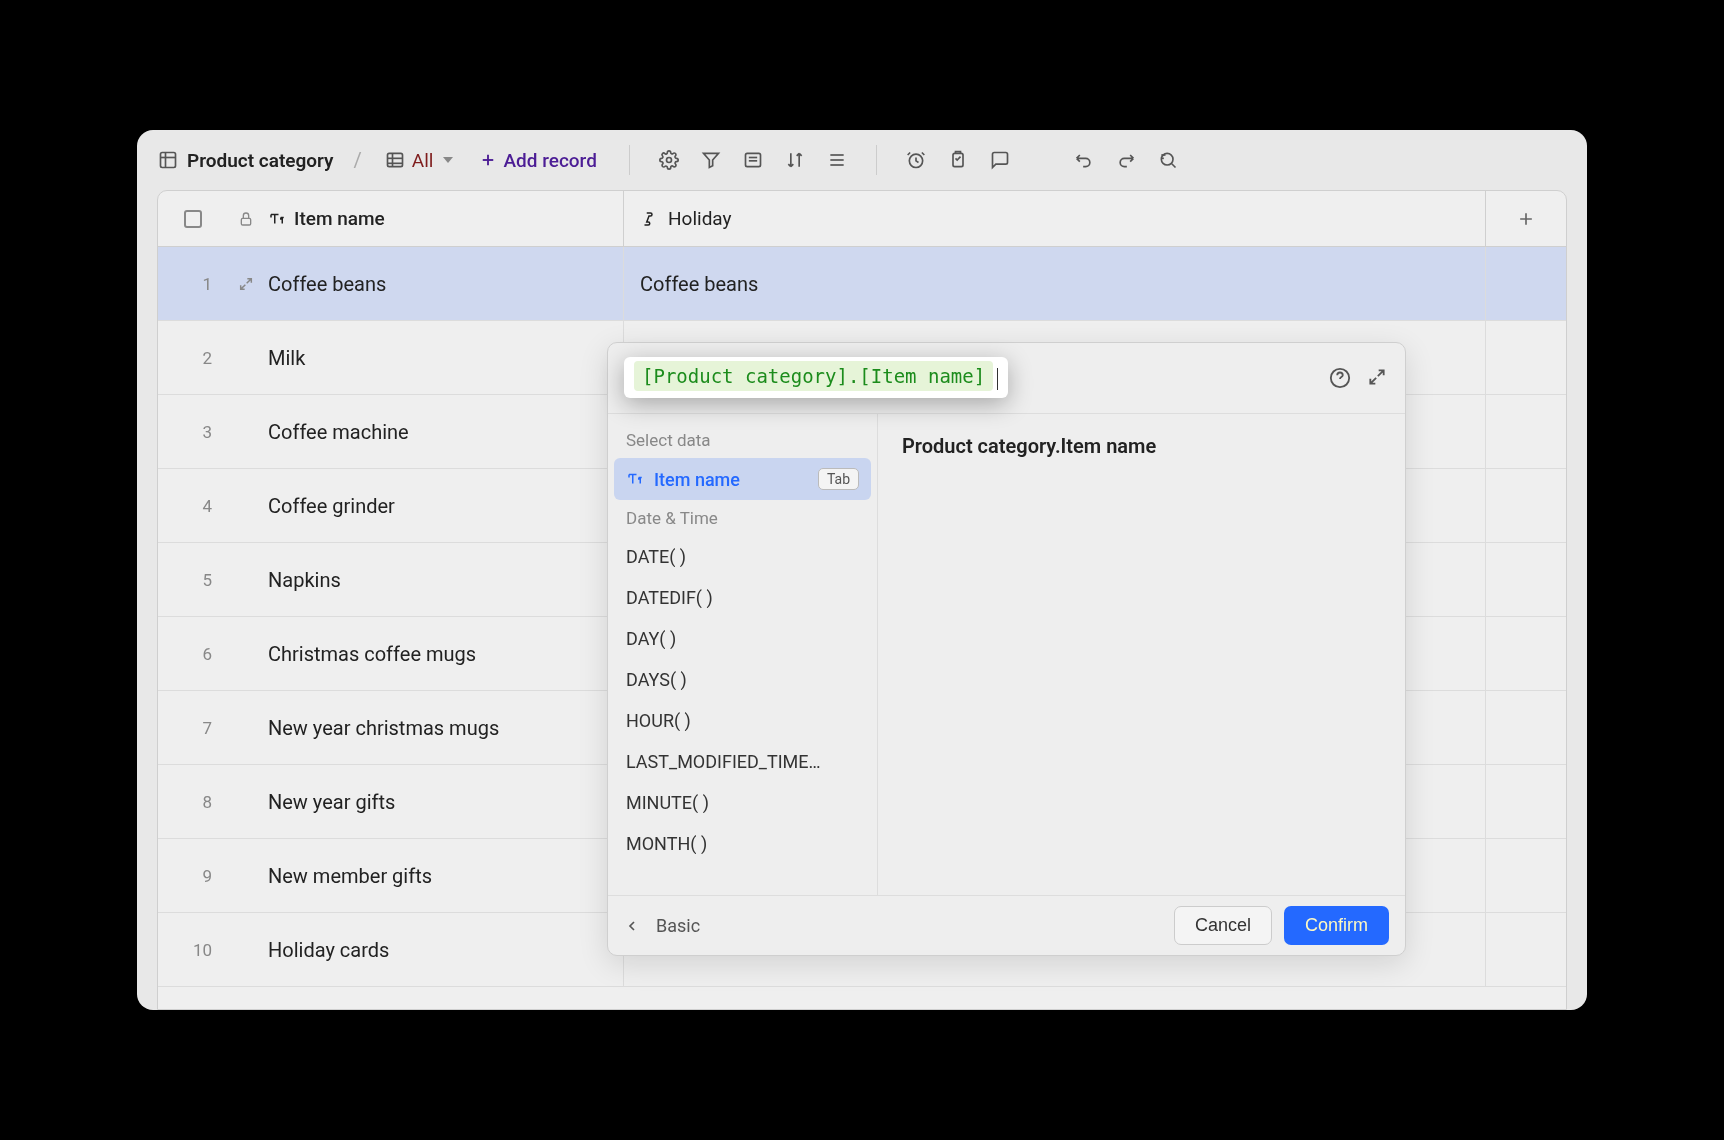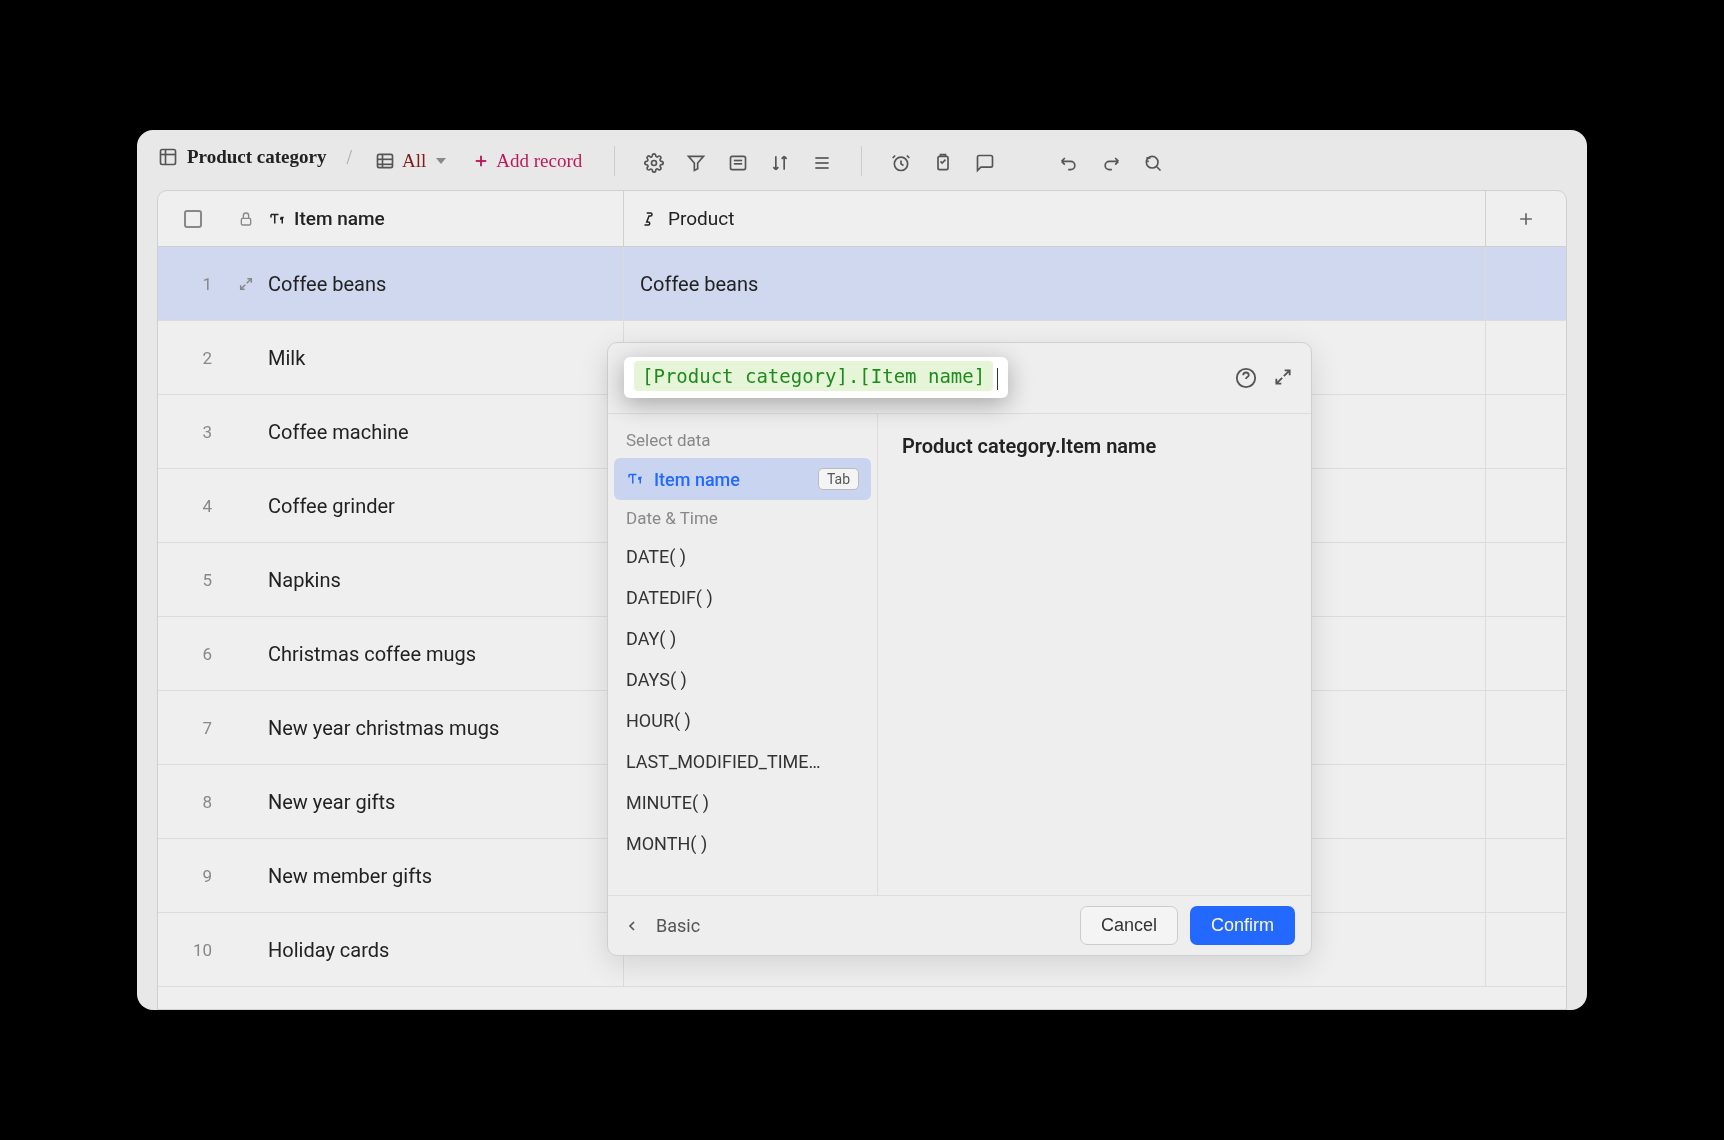--- a/index.html
+++ b/index.html
@@ -19,41 +19,40 @@
     height: 880px;
     background: #e8e8e8;
     border-radius: 16px;
     position: relative;
     display: flex;
     flex-direction: column;
   }
   
   .toolbar {
     display: flex;
-    align-items: flex-start;
+    align-items: center;
     height: 60px;
-    padding: 16px 20px;
+    padding: 0 20px;
     gap: 8px;
-    font-family: Liberation Serif, serif;
   }
   .tb-icon {
     width: 22px; height: 22px; display: inline-flex; align-items:center; justify-content:center;
     color: #555;
   }
   .tb-title {
     font-size: 19px; font-weight: 600; color: #222;
     margin-right: 6px;
   }
   .tb-separator-slash { color: #aaa; font-size: 20px; margin: 0 6px;}
   .tb-view {
     display: flex; align-items: center; gap: 6px; font-size: 19px; color: #7f1d1d; padding: 4px 8px;
   }
   .chev-down { width: 0;height:0;border-left:5px solid transparent;border-right:5px solid transparent;border-top:6px solid #888;margin-left:4px;}
   .tb-add {
-    color: #be185d; font-size: 19px; display: flex; align-items:center; gap:6px; padding:4px 10px; font-weight:500;
+    color: #4c1d95; font-size: 19px; display: flex; align-items:center; gap:6px; padding:4px 10px; font-weight:500;
   }
   .tb-vline { width:1px; height:30px; background:#ccc; margin:0 14px;}
   .tb-btn {
     width:34px;height:34px; display:inline-flex;align-items:center;justify-content:center; color:#555;
   }
   .tb-spacer { width: 34px;}
   
   .grid {
     margin: 0 20px; background: #efefef; border:1px solid #cfcfcf; border-radius:10px 10px 0 0;
     flex:1; display:flex; flex-direction:column; overflow:hidden;
@@ -70,21 +69,21 @@
   }
   .row.selected { background:#cfd8ef;}
   .row .r-idx { width:70px; text-align:right; padding-right:16px; color:#888; font-size:17px;}
   .row .r-expand { width:36px; color:#888; display:flex;align-items:center;justify-content:center;}
   .row .r-name { flex:0 0 360px; padding-left:4px; font-size:20px; color:#222; border-right:1px solid #dcdcdc; height:100%; display:flex;align-items:center;}
   .row .r-formula { flex:1; padding-left:16px; font-size:20px; color:#222; border-right:1px solid #dcdcdc; height:100%; display:flex;align-items:center;}
   .row .r-plus { width:80px;}
   .checkbox-box { width:18px;height:18px;border:2px solid #888;border-radius:3px;}
   
   .popover {
-    position:absolute; left:470px; top:212px; width:705px; height:614px;
+    position:absolute; left:470px; top:212px; width:799px; height:614px;
     background:#eeeeee; border:1px solid #cfcfcf; border-radius:10px;
     display:flex; flex-direction:column;
     box-shadow: 0 8px 30px rgba(0,0,0,.12);
   }
   .pop-top {
     height:70px; display:flex; align-items:center; padding:0 18px 0 12px; gap:10px;
   }
   .formula-pill-wrap {
     background:#fff; padding:8px 10px; border-radius:6px;
     box-shadow: 0 6px 24px rgba(0,0,0,.3);
@@ -250,21 +249,21 @@
             </svg>
         </span>
         <span>Item name</span>
       </div>
       <div class="col-formula">
         <span>
           <svg width="18" height="18" viewBox="0 0 24 24" fill="none" stroke="currentColor" stroke-width="2">
               <path d="M9 4h5a2 2 0 0 1 0 4h-2l-3 8h2a2 2 0 0 1 0 4H6"></path>
             </svg>
         </span>
-        <span>Product</span>
+        <span>Holiday</span>
       </div>
       <div class="col-plus">
         <svg width="20" height="20" viewBox="0 0 24 24" fill="none" stroke="#666" stroke-width="2">
             <line x1="12" y1="5" x2="12" y2="19"></line>
             <line x1="5" y1="12" x2="19" y2="12"></line>
           </svg>
       </div>
     </div>
     <div class="grid-body" id="grid-body">
         <div class="row selected">

